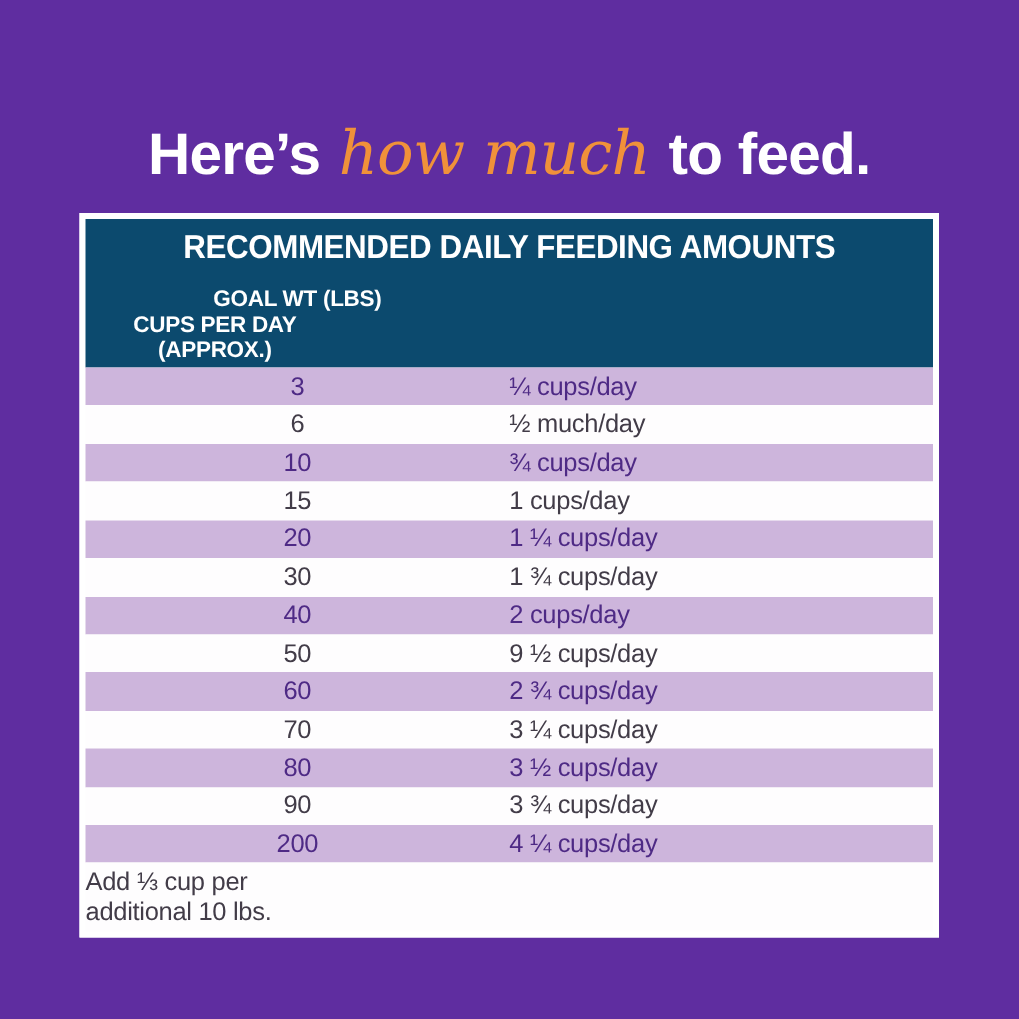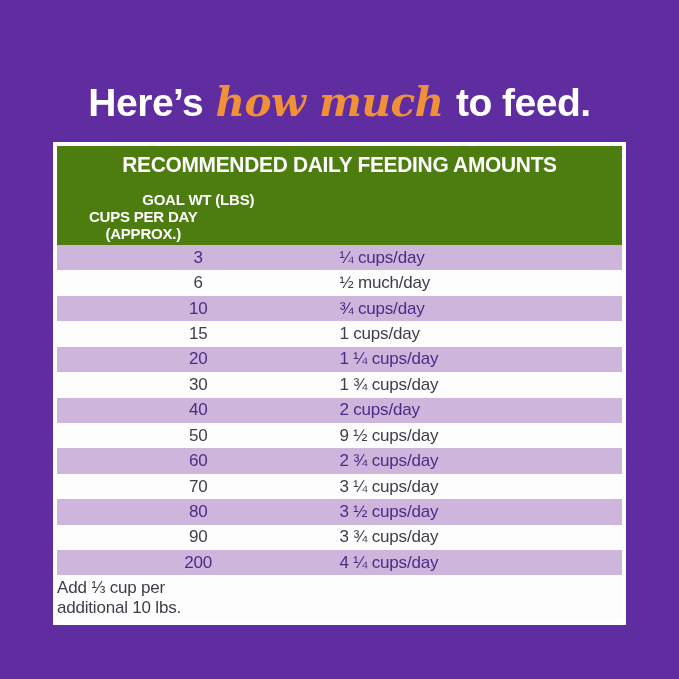--- a/index.html
+++ b/index.html
@@ -16,37 +16,37 @@
     text-align: center;
     color: #ffffff;
     font-size: 39px;
     font-weight: 700;
     letter-spacing: -0.5px;
     line-height: 1.1;
   }
   .page-title .hl {
     font-family: "DejaVu Serif", serif;
     font-style: italic;
-    font-weight: 700;
+    font-weight: 400;
     color: #f0913a;
     font-size: 1.04em;
     padding: 0 2px;
   }
   .card {
     position: absolute;
     left: 53px; top: 142px;
     width: 573px; height: 483px;
     box-sizing: border-box;
     border: 4px solid #ffffff;
     background: #ffffff;
     display: flex;
     flex-direction: column;
   }
   .card-header {
-    background: #4d7c0f;
+    background: #0c4a6e;
     height: 97px;
     flex: 0 0 auto;
     display: flex;
     flex-direction: column;
     justify-content: center;
     gap: 13px;
     padding-top: 2px;
   }
   .card-title {
     color: #ffffff;

